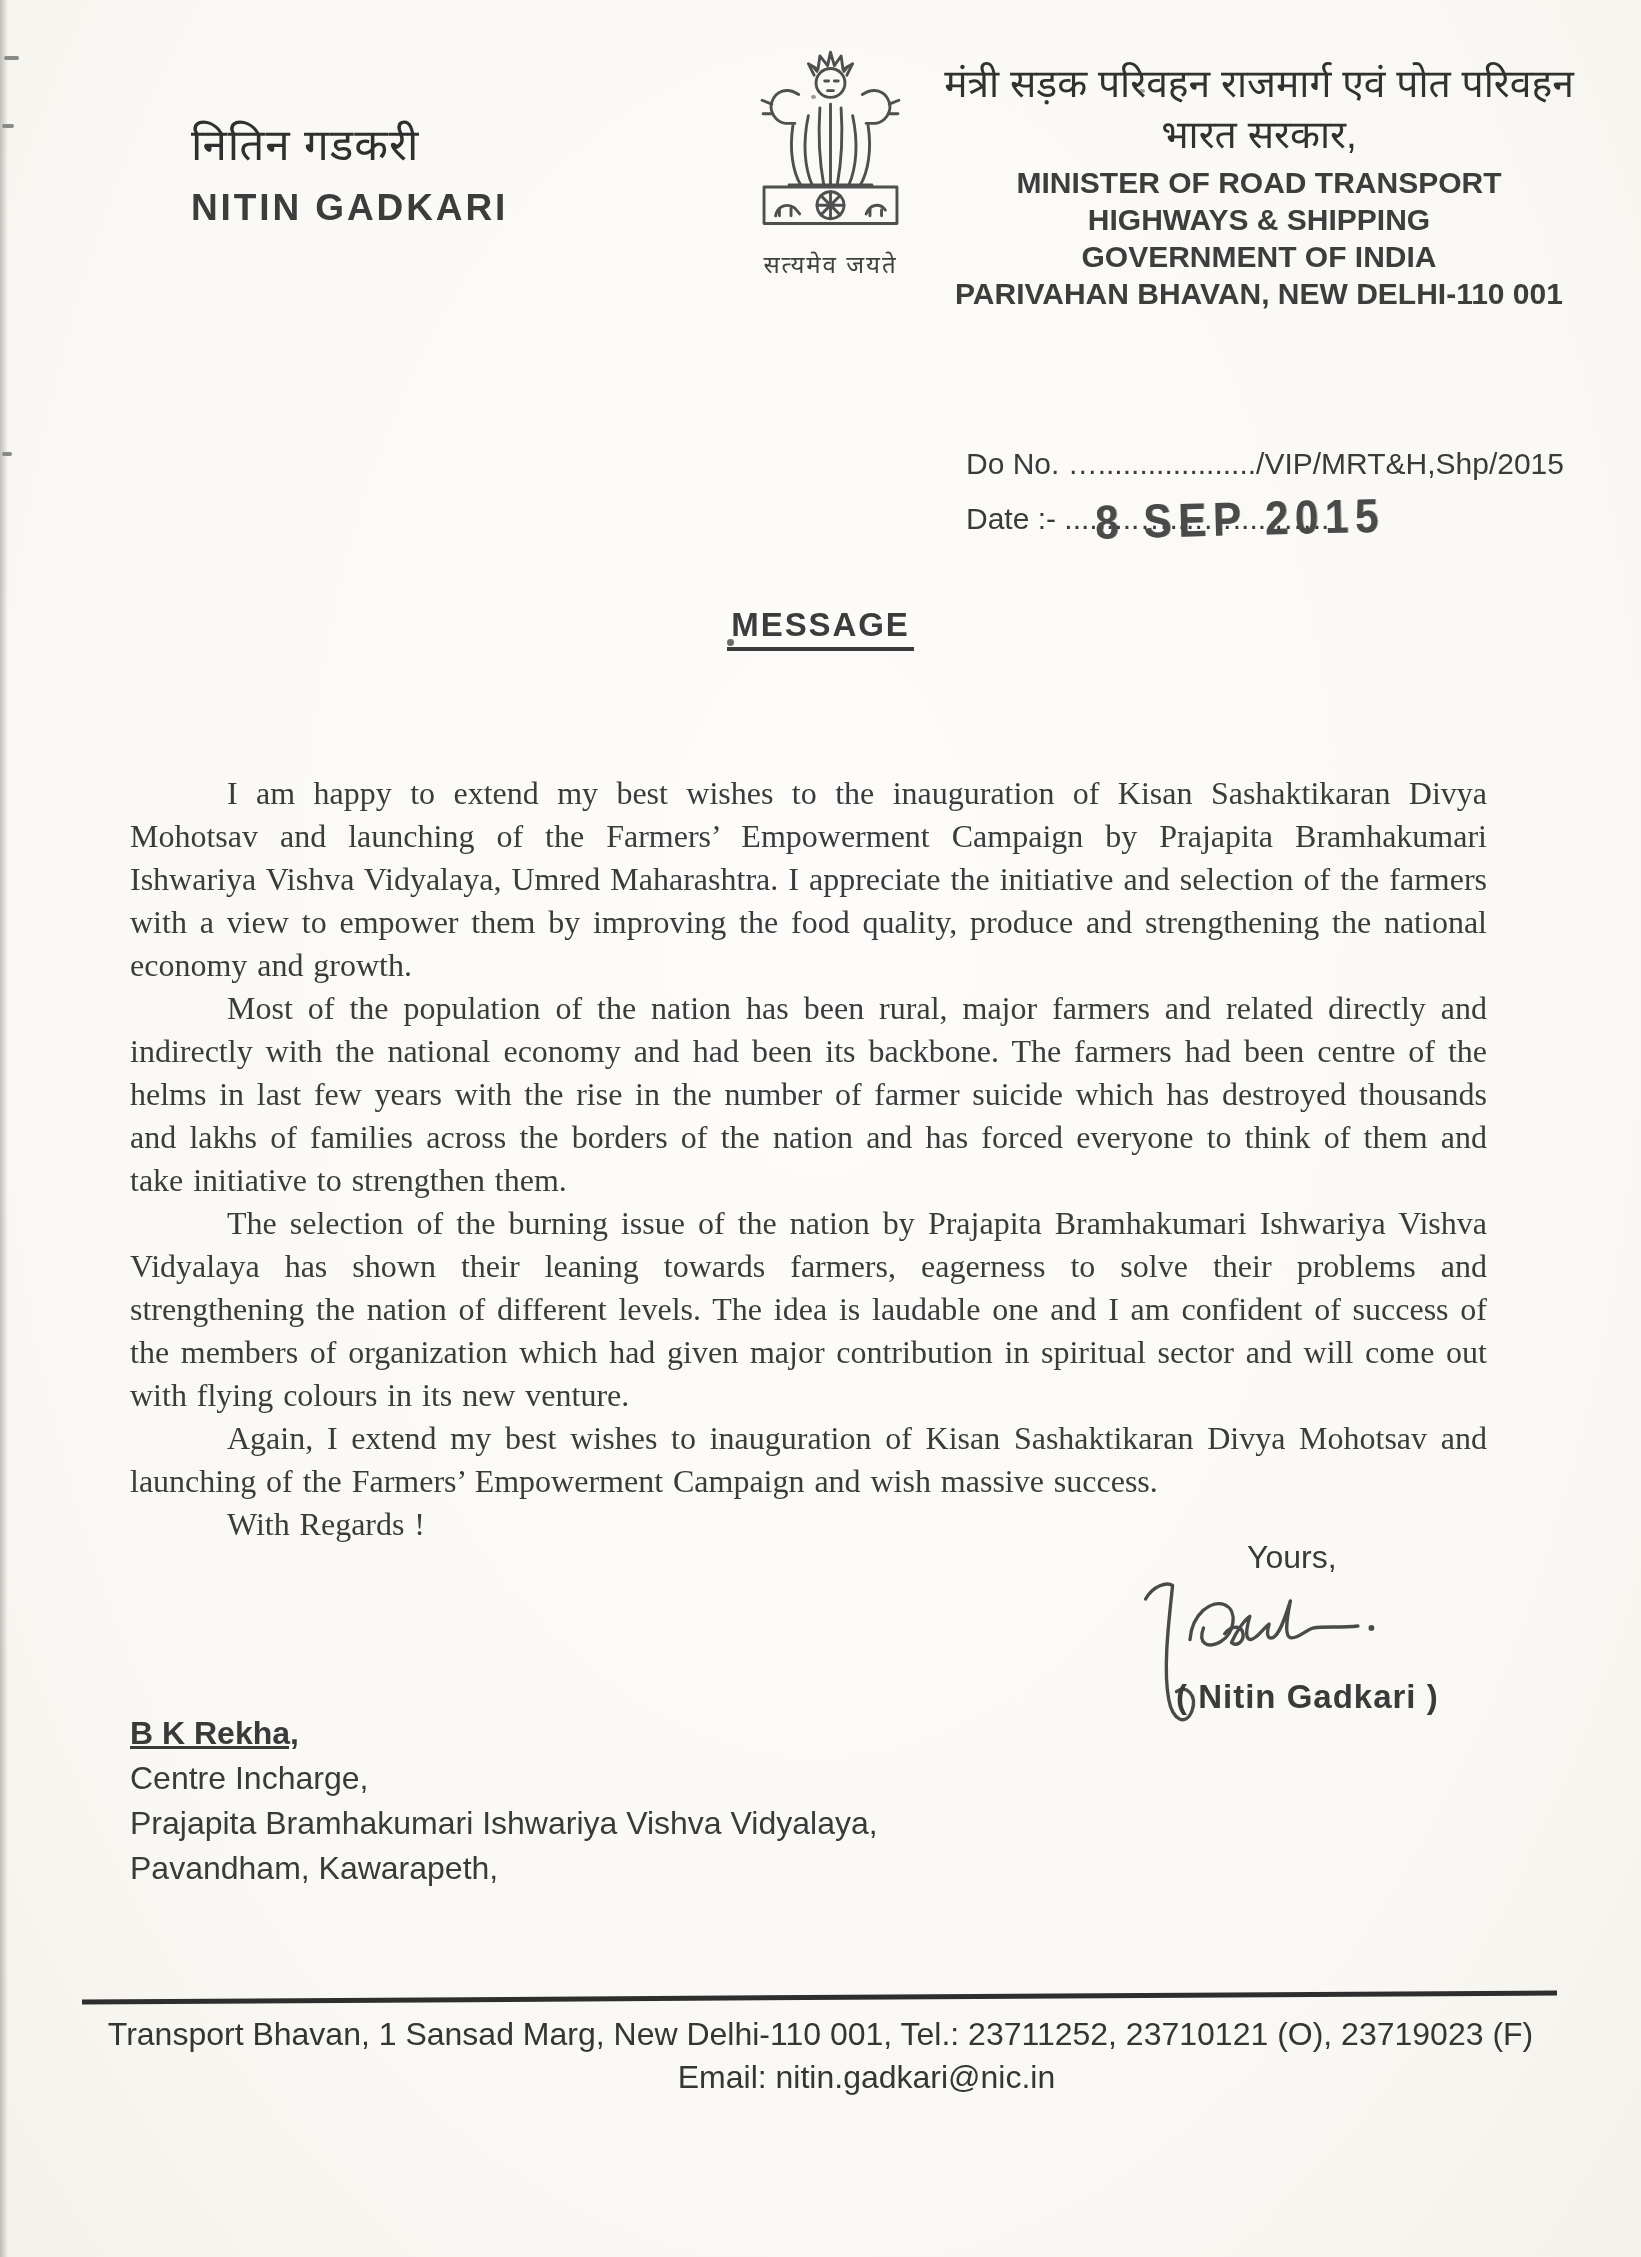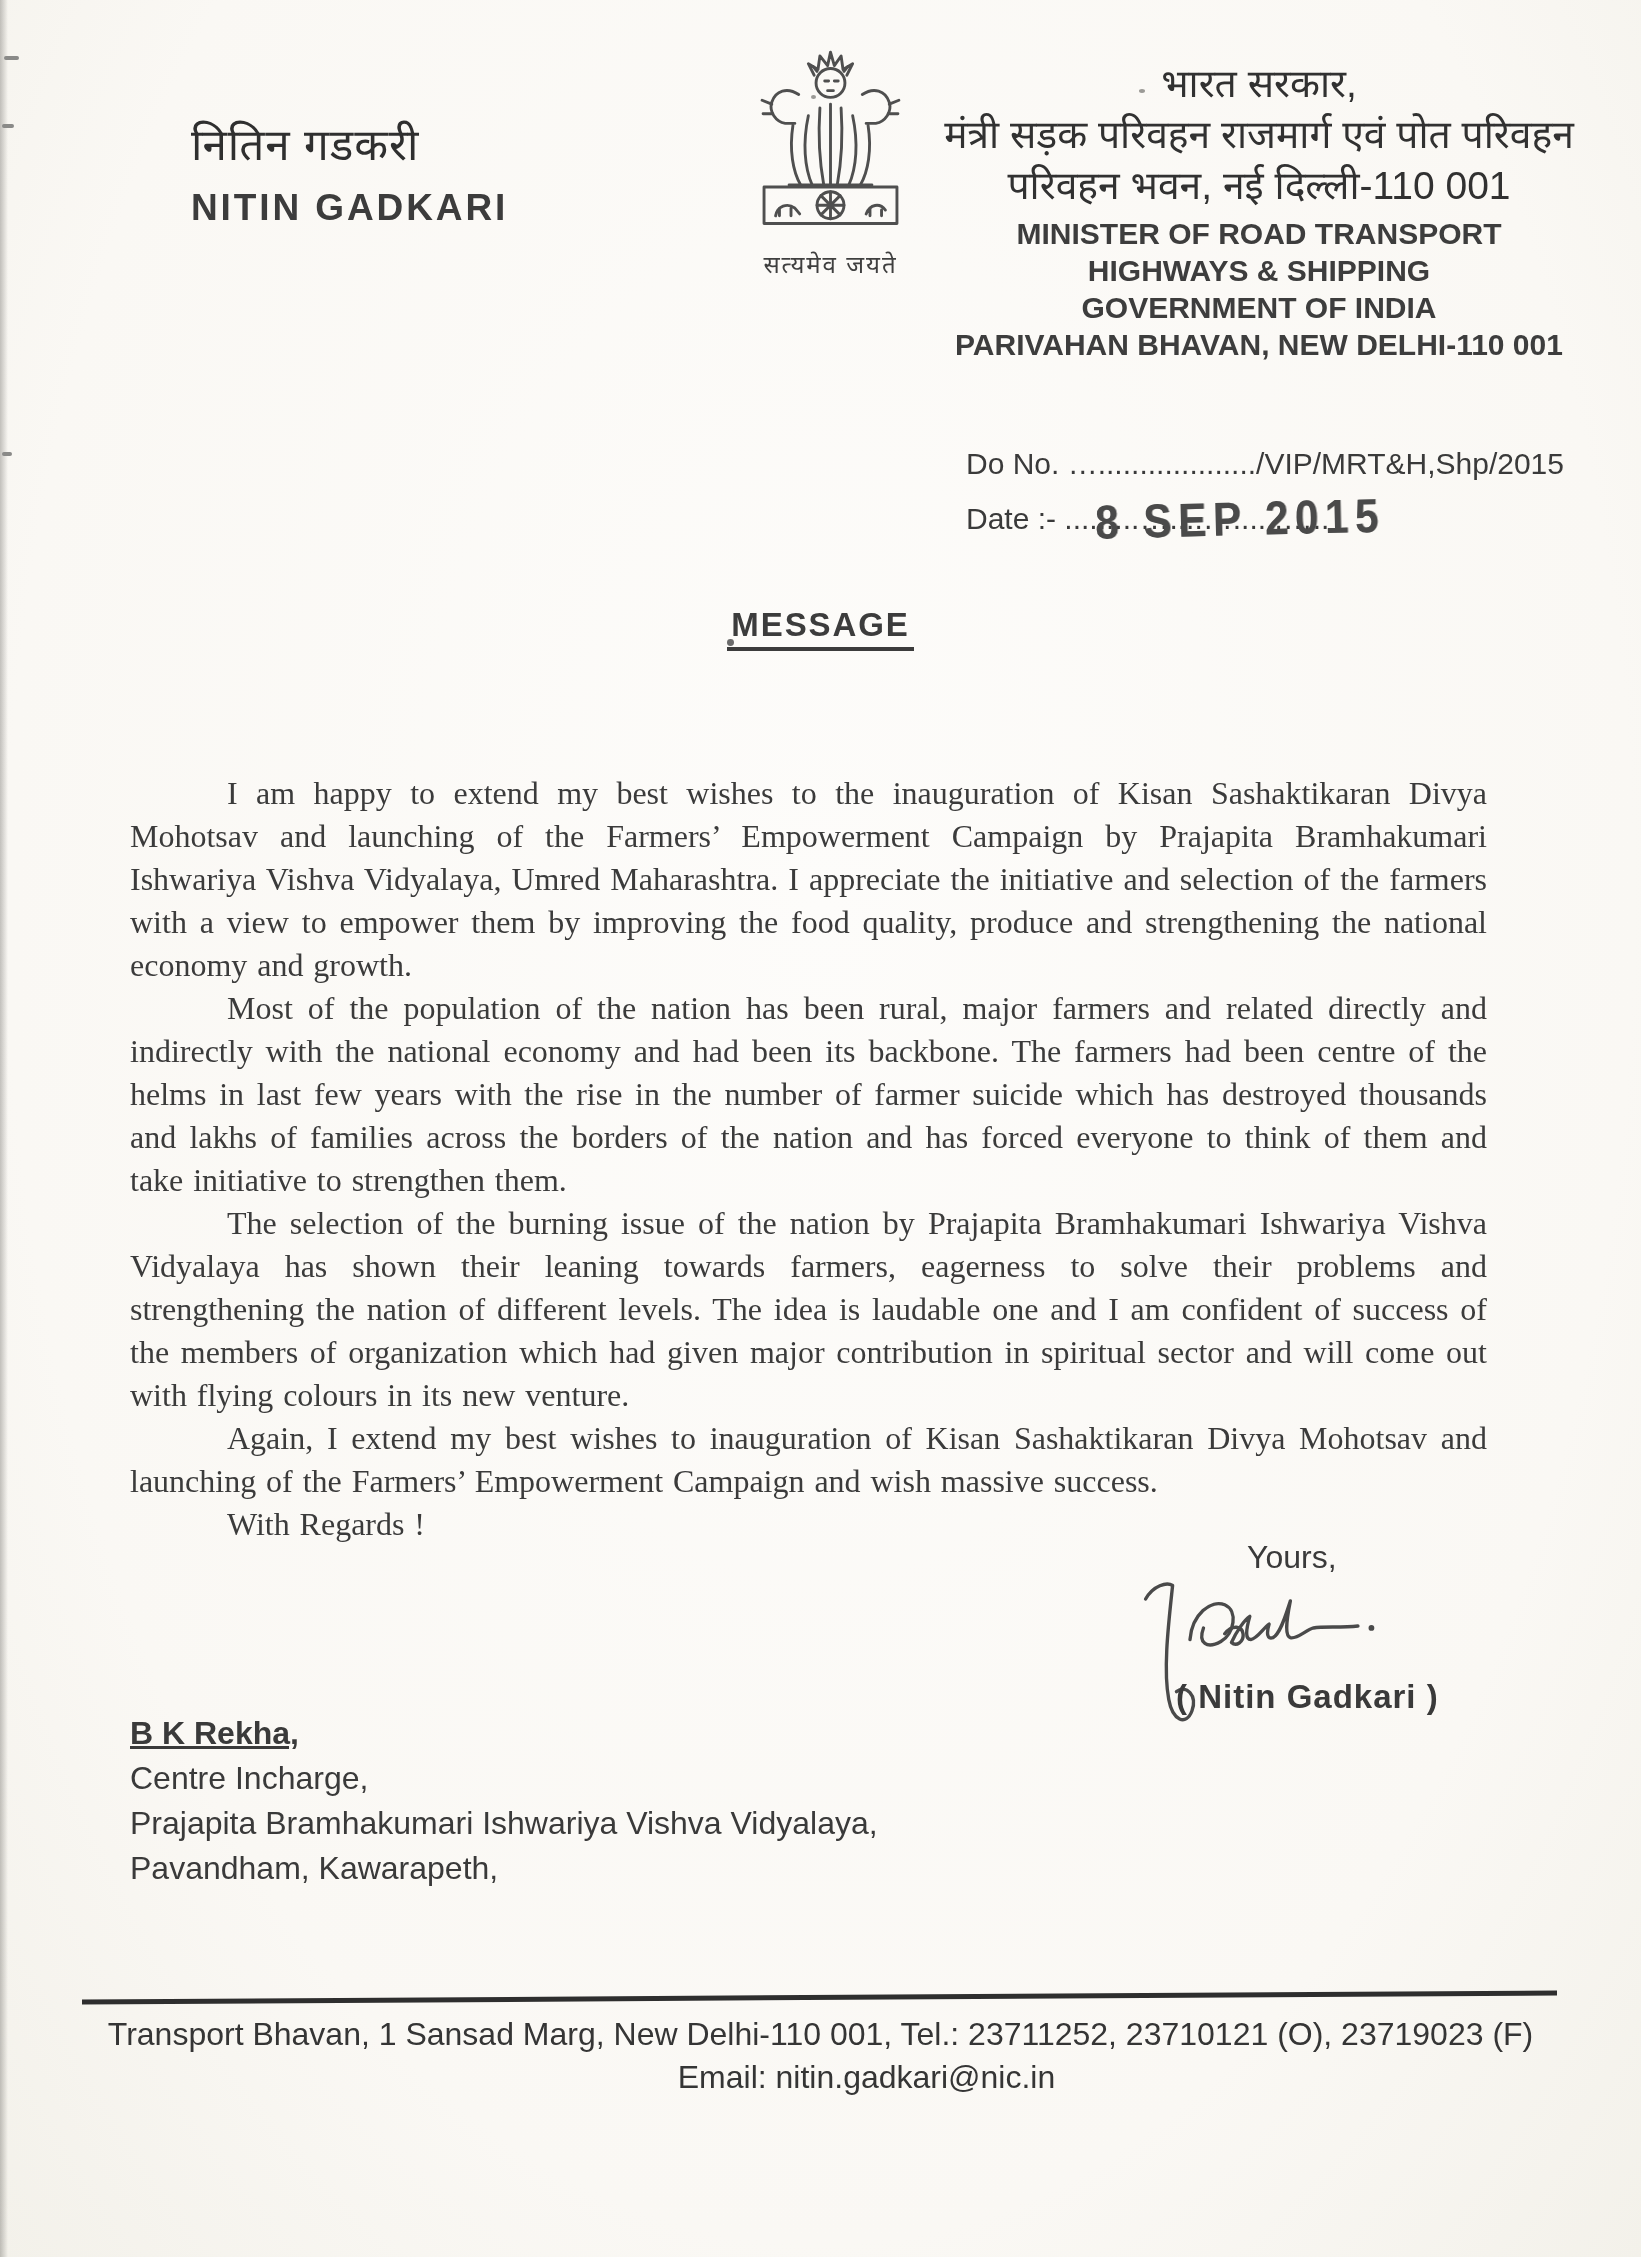--- a/index.html
+++ b/index.html
@@ -122,23 +122,22 @@
           <path d="M38,174 C40,164 50,160 58,166 M42,174 L42,166 M54,174 L54,166 M58,166 L63,172"></path>
           <path d="M132,172 C136,162 146,160 152,168 M136,174 L136,166 M148,174 L148,168"></path>
         </g>
       </svg>
     </span>
     <div class="motto">सत्यमेव जयते</div>
   </div>
 
   <div class="office-block">
     <div class="office-hindi">
+      <div>मंत्री सड़क परिवहन राजमार्ग एवं पोत परिवहन</div>
       <div>भारत सरकार,</div>
-      <div>मंत्री सड़क परिवहन राजमार्ग एवं पोत परिवहन</div>
-      <div>परिवहन भवन, नई दिल्ली-110 001</div>
     </div>
     <div class="office-english">
       <div>MINISTER OF ROAD TRANSPORT</div>
       <div>HIGHWAYS &amp; SHIPPING</div>
       <div>GOVERNMENT OF INDIA</div>
       <div>PARIVAHAN BHAVAN, NEW DELHI-110 001</div>
     </div>
   </div>
 
   <div class="ref-block">

